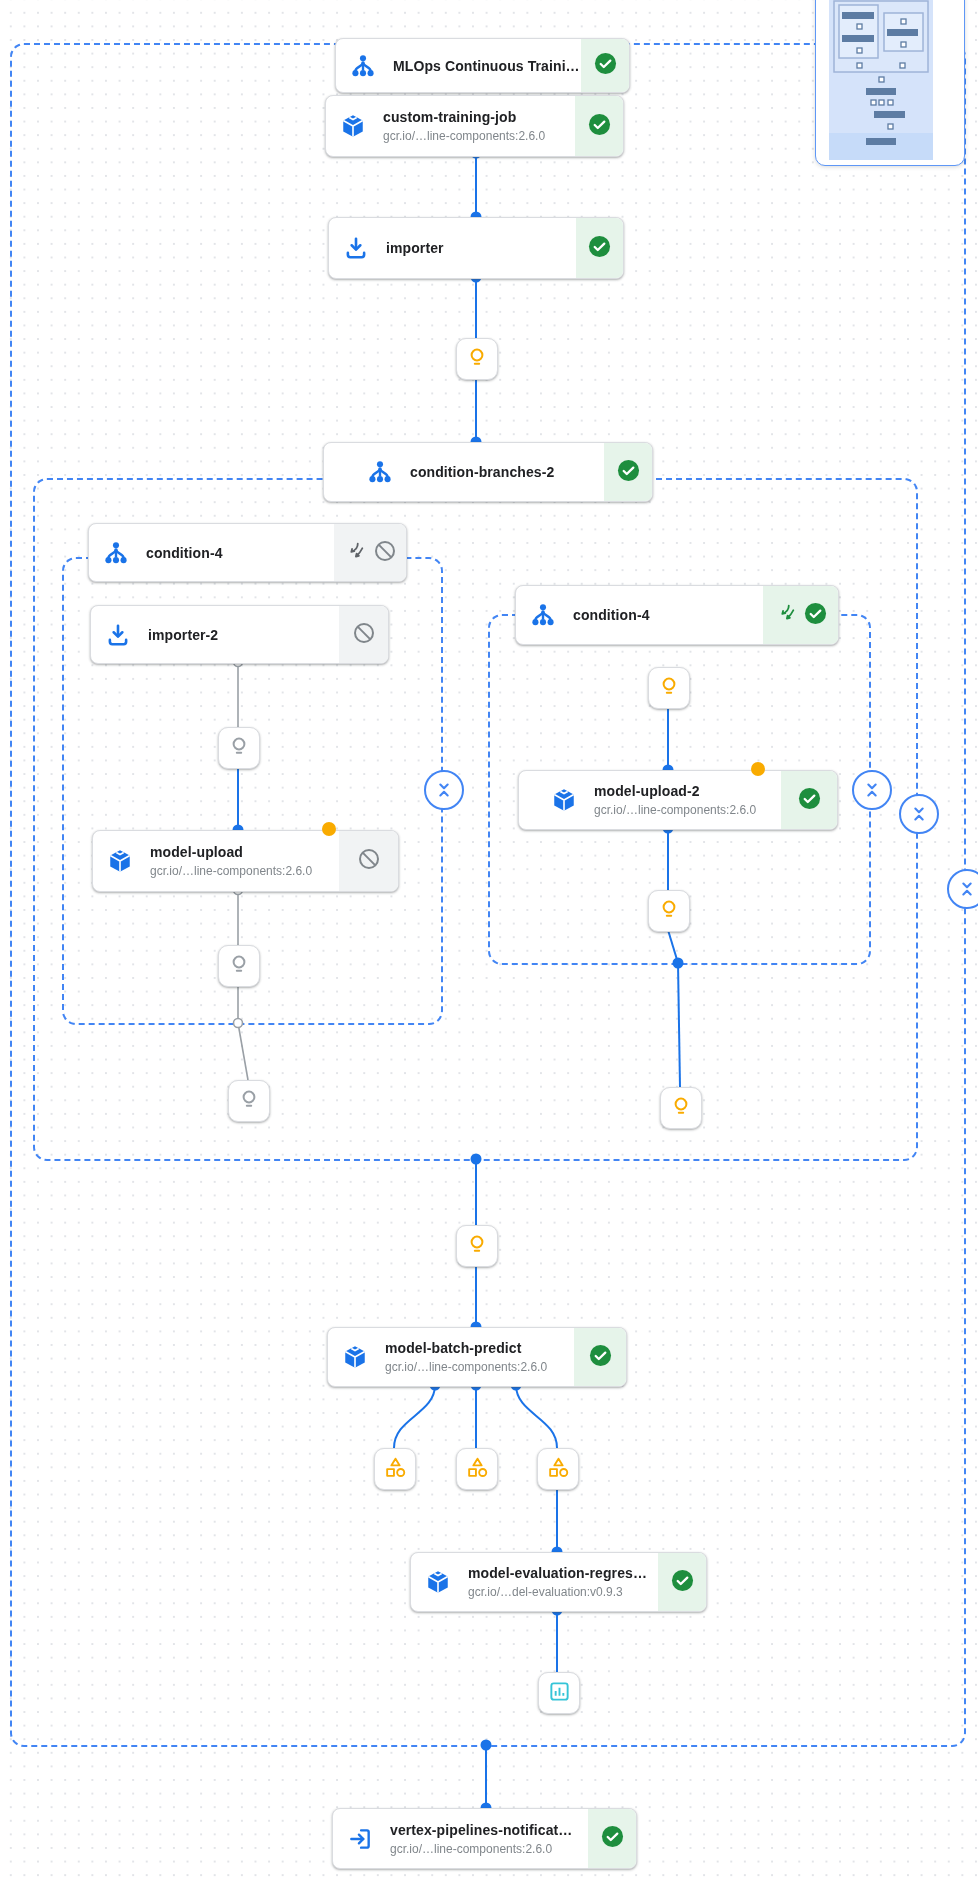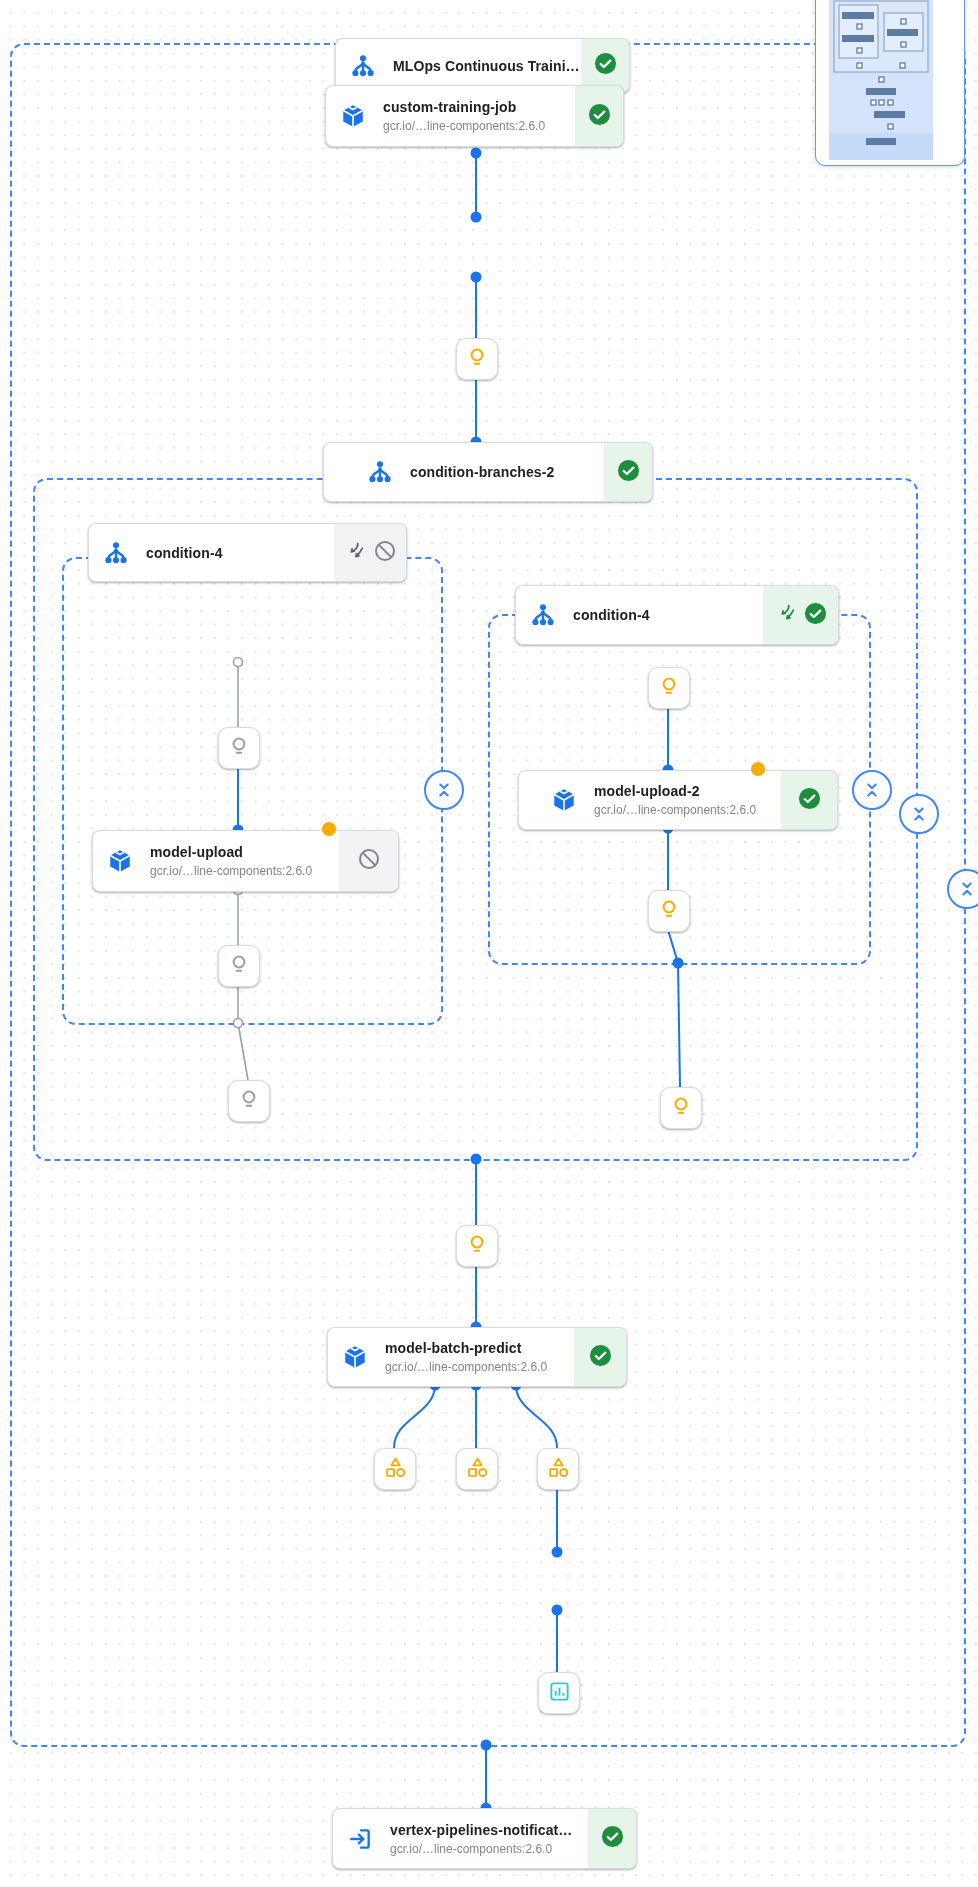--- a/index.html
+++ b/index.html
@@ -110,39 +110,59 @@
         <div class="ntitle">MLOps Continuous Traini…</div>
       </div>
     <div class="nstatus st-green" style="width:48px;">
         <span><svg viewBox="0 0 24 24" width="23" height="23">
             <circle cx="12" cy="12" r="11" fill="#1e8e3e"></circle>
             <path d="M7 12.5l3.2 3.2L17 9" stroke="#fff" stroke-width="2.4" fill="none" stroke-linecap="round" stroke-linejoin="round"></path>
           </svg></span>
       </div>
   </div>
 
-  <div class="node" style="left:325px;top:85px;width:297px;height:60px;">
+  <div class="node" style="left:325px;top:95px;width:297px;height:60px;">
     <span class="nicon">
         <svg viewBox="0 0 24 24" width="26" height="26">
           <path fill="#1a73e8" d="M12 2 21 7v10l-9 5-9-5V7Z"></path>
           <path d="M12 22V12M12 12 3 7M12 12l9-5M8.6 4.1 12 6l3.4-1.9" stroke="#fff" stroke-width="1.5" fill="none"></path>
         </svg>
       </span>
     <div class="ntext">
         <div class="ntitle">custom-training-job</div>
         <div class="nsub">gcr.io/…line-components:2.6.0</div>
       </div>
     <div class="nstatus st-green" style="width:48px;">
         <span><svg viewBox="0 0 24 24" width="23" height="23">
             <circle cx="12" cy="12" r="11" fill="#1e8e3e"></circle>
             <path d="M7 12.5l3.2 3.2L17 9" stroke="#fff" stroke-width="2.4" fill="none" stroke-linecap="round" stroke-linejoin="round"></path>
           </svg></span>
       </div>
   </div>
 
+  <div class="node" style="left:328px;top:217px;width:294px;height:60px;">
+    <span class="nicon">
+        <svg viewBox="0 0 24 24" width="26" height="26">
+          <g fill="none" stroke="#1a73e8" stroke-width="2.4" stroke-linecap="round" stroke-linejoin="round">
+            <path d="M12 3.5V13"></path>
+            <path d="M8 9.5l4 4 4-4"></path>
+            <path d="M4.5 16.5v1.8a2.2 2.2 0 0 0 2.2 2.2h10.6a2.2 2.2 0 0 0 2.2-2.2v-1.8"></path>
+          </g>
+        </svg>
+      </span>
+    <div class="ntext">
+        <div class="ntitle">importer</div>
+      </div>
+    <div class="nstatus st-green" style="width:47px;">
+        <span><svg viewBox="0 0 24 24" width="23" height="23">
+            <circle cx="12" cy="12" r="11" fill="#1e8e3e"></circle>
+            <path d="M7 12.5l3.2 3.2L17 9" stroke="#fff" stroke-width="2.4" fill="none" stroke-linecap="round" stroke-linejoin="round"></path>
+          </svg></span>
+      </div>
+  </div>
 
   <div class="node" style="left:323px;top:442px;width:299px;height:58px;padding-left:29px;">
     <span class="nicon">
         <svg viewBox="0 0 24 24" width="26" height="26">
           <g fill="none" stroke="#1a73e8" stroke-width="2.2">
             <path d="M12 8v8"></path>
             <path d="M12 8C12 13 5 12.5 5 16.5"></path>
             <path d="M12 8C12 13 19 12.5 19 16.5"></path>
           </g>
           <g fill="#1a73e8">
@@ -192,20 +212,42 @@
           </svg></span>
       <span><svg viewBox="0 0 24 24" width="24" height="24">
             <g stroke="#80868b" stroke-width="2" fill="none">
               <circle cx="12" cy="12" r="9"></circle>
               <path d="M5.9 5.9l12.2 12.2"></path>
             </g>
           </svg></span>
     </div>
   </div>
 
+  <div class="node" style="left:90px;top:605px;width:297px;height:57px;">
+    <span class="nicon">
+        <svg viewBox="0 0 24 24" width="26" height="26">
+          <g fill="none" stroke="#1a73e8" stroke-width="2.4" stroke-linecap="round" stroke-linejoin="round">
+            <path d="M12 3.5V13"></path>
+            <path d="M8 9.5l4 4 4-4"></path>
+            <path d="M4.5 16.5v1.8a2.2 2.2 0 0 0 2.2 2.2h10.6a2.2 2.2 0 0 0 2.2-2.2v-1.8"></path>
+          </g>
+        </svg>
+      </span>
+    <div class="ntext">
+        <div class="ntitle">importer-2</div>
+      </div>
+    <div class="nstatus st-gray" style="width:49px;">
+        <span><svg viewBox="0 0 24 24" width="24" height="24">
+            <g stroke="#80868b" stroke-width="2" fill="none">
+              <circle cx="12" cy="12" r="9"></circle>
+              <path d="M5.9 5.9l12.2 12.2"></path>
+            </g>
+          </svg></span>
+      </div>
+  </div>
 
   <div class="node" style="left:92px;top:830px;width:305px;height:60px;">
     <span class="nicon">
         <svg viewBox="0 0 24 24" width="26" height="26">
           <path fill="#1a73e8" d="M12 2 21 7v10l-9 5-9-5V7Z"></path>
           <path d="M12 22V12M12 12 3 7M12 12l9-5M8.6 4.1 12 6l3.4-1.9" stroke="#fff" stroke-width="1.5" fill="none"></path>
         </svg>
       </span>
     <div class="ntext">
         <div class="ntitle">model-upload</div>
@@ -287,20 +329,38 @@
         <div class="nsub">gcr.io/…line-components:2.6.0</div>
       </div>
     <div class="nstatus st-green" style="width:52px;">
         <span><svg viewBox="0 0 24 24" width="23" height="23">
             <circle cx="12" cy="12" r="11" fill="#1e8e3e"></circle>
             <path d="M7 12.5l3.2 3.2L17 9" stroke="#fff" stroke-width="2.4" fill="none" stroke-linecap="round" stroke-linejoin="round"></path>
           </svg></span>
       </div>
   </div>
 
+  <div class="node" style="left:410px;top:1552px;width:295px;height:58px;">
+    <span class="nicon">
+        <svg viewBox="0 0 24 24" width="26" height="26">
+          <path fill="#1a73e8" d="M12 2 21 7v10l-9 5-9-5V7Z"></path>
+          <path d="M12 22V12M12 12 3 7M12 12l9-5M8.6 4.1 12 6l3.4-1.9" stroke="#fff" stroke-width="1.5" fill="none"></path>
+        </svg>
+      </span>
+    <div class="ntext">
+        <div class="ntitle">model-evaluation-regres…</div>
+        <div class="nsub">gcr.io/…del-evaluation:v0.9.3</div>
+      </div>
+    <div class="nstatus st-green" style="width:48px;">
+        <span><svg viewBox="0 0 24 24" width="23" height="23">
+            <circle cx="12" cy="12" r="11" fill="#1e8e3e"></circle>
+            <path d="M7 12.5l3.2 3.2L17 9" stroke="#fff" stroke-width="2.4" fill="none" stroke-linecap="round" stroke-linejoin="round"></path>
+          </svg></span>
+      </div>
+  </div>
 
   <div class="node" style="left:332px;top:1808px;width:303px;height:59px;">
     <span class="nicon">
         <svg viewBox="0 0 24 24" width="26" height="26">
           <g fill="none" stroke="#1a73e8" stroke-width="2.2" stroke-linecap="round" stroke-linejoin="round">
             <path d="M13 4h5.5A1.5 1.5 0 0 1 20 5.5v13a1.5 1.5 0 0 1-1.5 1.5H13"></path>
             <path d="M4 12h11"></path>
             <path d="M11 8l4 4-4 4"></path>
           </g>
         </svg>

